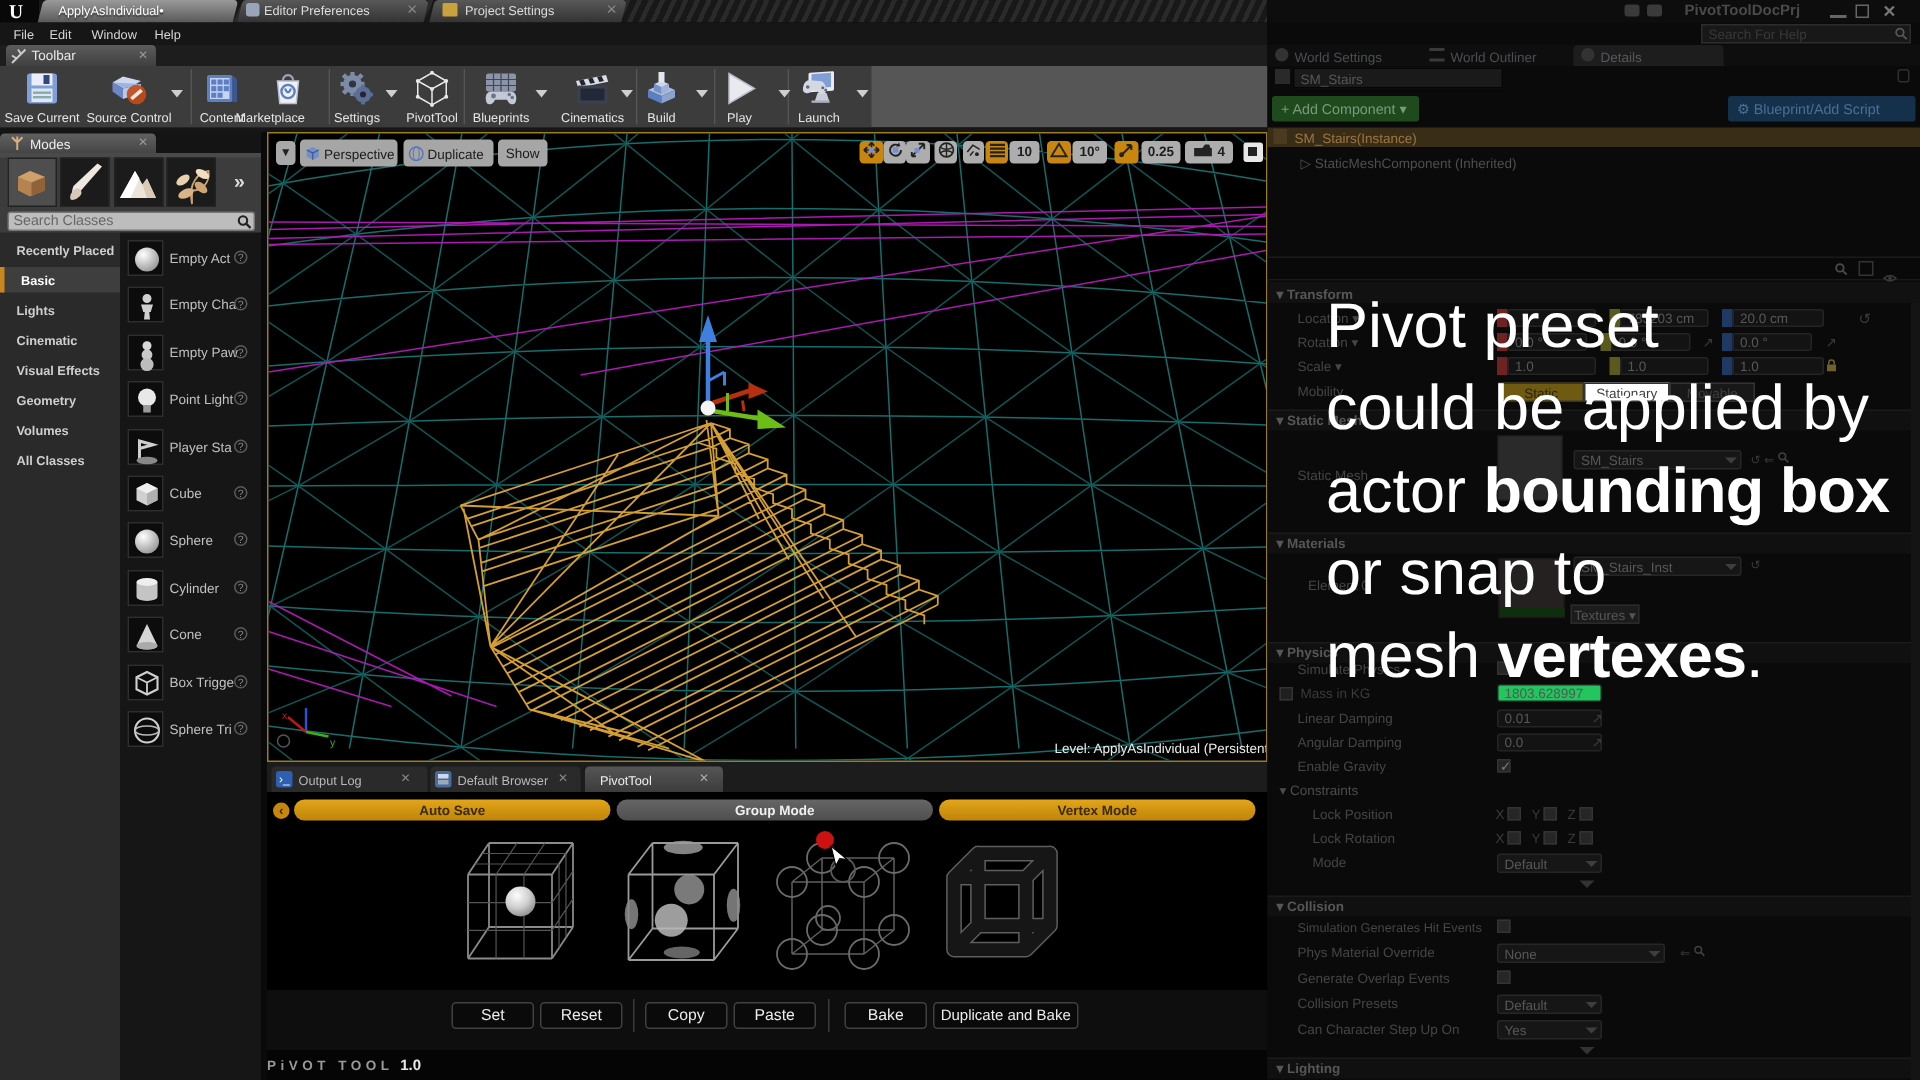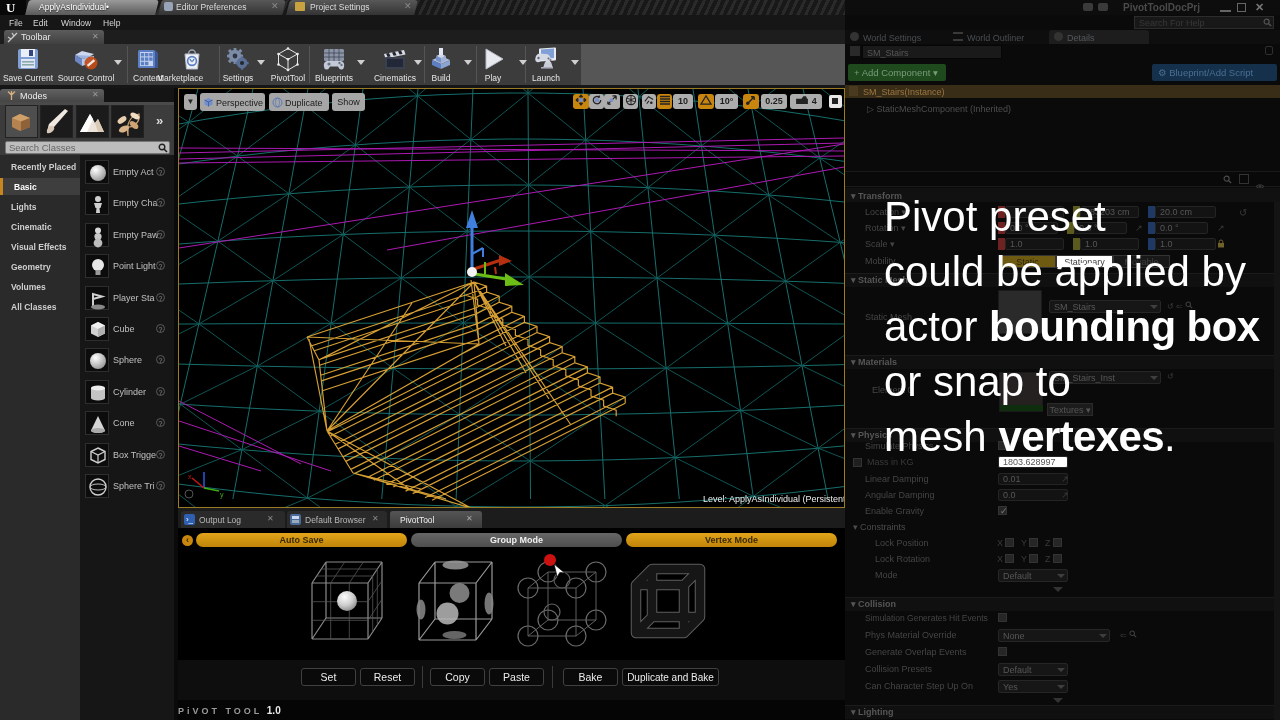--- a/index.html
+++ b/index.html
@@ -632,21 +632,21 @@
 <div class="abs" style="left:204px;top:169px;width:112px;height:13px;background:#161616;border:1px solid #262626;border-radius:2px;font-size:9px;color:#575757;padding:0 4px;line-height:12px">SM_Stairs_Inst</div>
     <div class="abs" style="left:305px;top:174px;width:0;height:0;border-left:4px solid transparent;border-right:4px solid transparent;border-top:4px solid #3e3e3e"></div>
 <div class="abs" style="left:322px;top:170px;font-size:8px;color:#3a3a3a;white-space:nowrap">↺</div>
 <div class="abs" style="left:202px;top:201px;width:46px;height:13px;background:#1c1c1c;border:1px solid #2a2a2a;font-size:9px;color:#555;text-align:center;line-height:12px">Textures ▾</div>
 <div class="abs" style="left:0;top:226px;width:435px;height:14px;background:#101010;border-top:1px solid #1b1b1b"></div>
     <div class="abs" style="left:6px;top:228px;font-size:9px;color:#565656;font-weight:bold;white-space:nowrap">▾ Physics</div>
 <div class="abs" style="left:20px;top:239px;font-size:9px;color:#454545;white-space:nowrap">Simulate Physics</div>
 <div class="abs" style="left:153px;top:239px;width:9px;height:9px;background:#262626;border:1px solid #333"></div>
 <div class="abs" style="left:8px;top:256px;width:9px;height:9px;background:#1f1f1f;border:1px solid #333"></div>
 <div class="abs" style="left:22px;top:255px;font-size:9px;color:#3a3a3a;white-space:nowrap">Mass in KG</div>
-<div class="abs" style="left:153px;top:254px;width:70px;height:12px;background:#ffffff;border:1px solid #242424;border-radius:2px;font-size:9px;color:#575757;padding:0 4px;line-height:11px">1803.628997</div>
+<div class="abs" style="left:153px;top:254px;width:70px;height:12px;background:#22c55e;border:1px solid #242424;border-radius:2px;font-size:9px;color:#575757;padding:0 4px;line-height:11px">1803.628997</div>
 <div class="abs" style="left:20px;top:272px;font-size:9px;color:#454545;white-space:nowrap">Linear Damping</div>
 <div class="abs" style="left:153px;top:271px;width:70px;height:12px;background:#131313;border:1px solid #242424;border-radius:2px;font-size:9px;color:#575757;padding:0 4px;line-height:11px">0.01</div>
 <div class="abs" style="left:216px;top:272px;font-size:9px;color:#3a3a3a;white-space:nowrap">↗</div>
 <div class="abs" style="left:20px;top:288px;font-size:9px;color:#454545;white-space:nowrap">Angular Damping</div>
 <div class="abs" style="left:153px;top:287px;width:70px;height:12px;background:#131313;border:1px solid #242424;border-radius:2px;font-size:9px;color:#575757;padding:0 4px;line-height:11px">0.0</div>
 <div class="abs" style="left:216px;top:288px;font-size:9px;color:#3a3a3a;white-space:nowrap">↗</div>
 <div class="abs" style="left:20px;top:304px;font-size:9px;color:#454545;white-space:nowrap">Enable Gravity</div>
 <div class="abs" style="left:153px;top:304px;width:9px;height:9px;background:#262626;border:1px solid #333">
       <div style="position:absolute;left:1px;top:-1px;color:#7a7a7a;font-size:9px">✓</div>
     </div>

